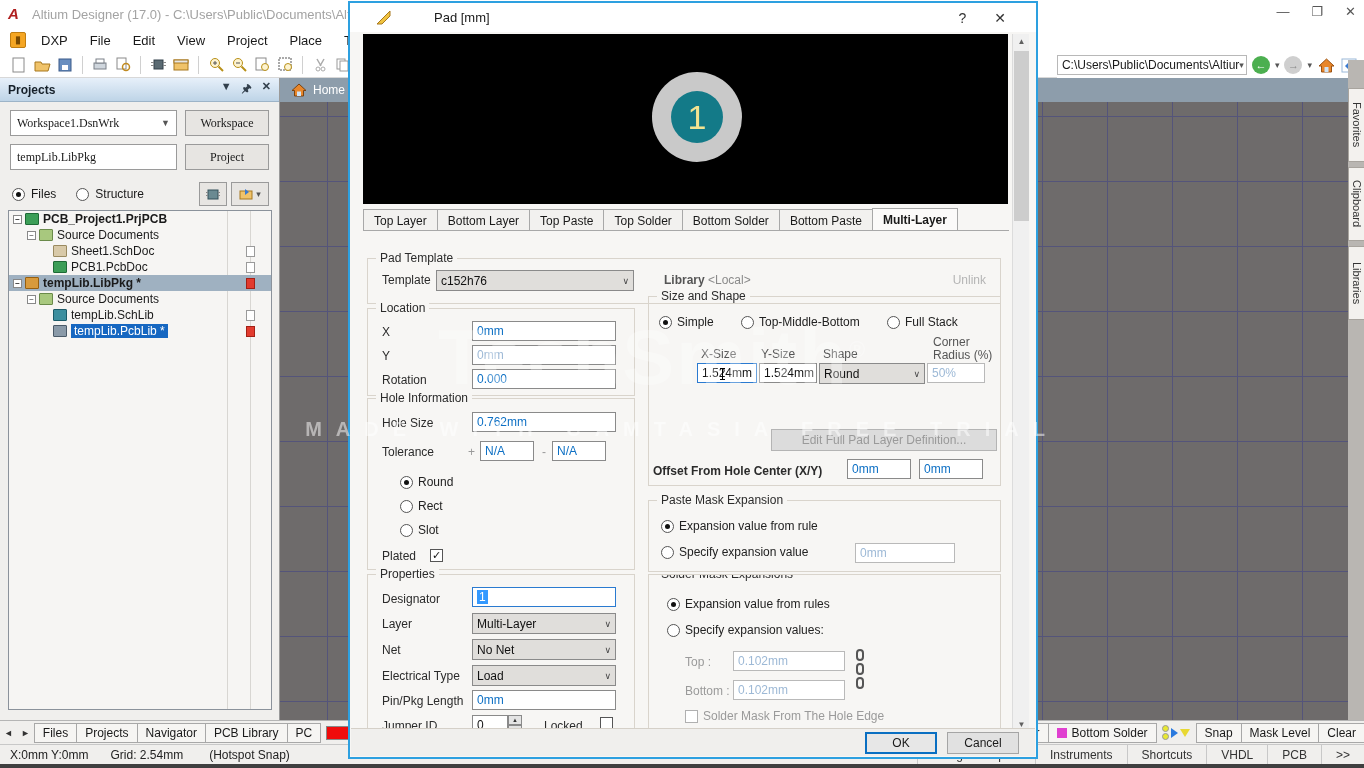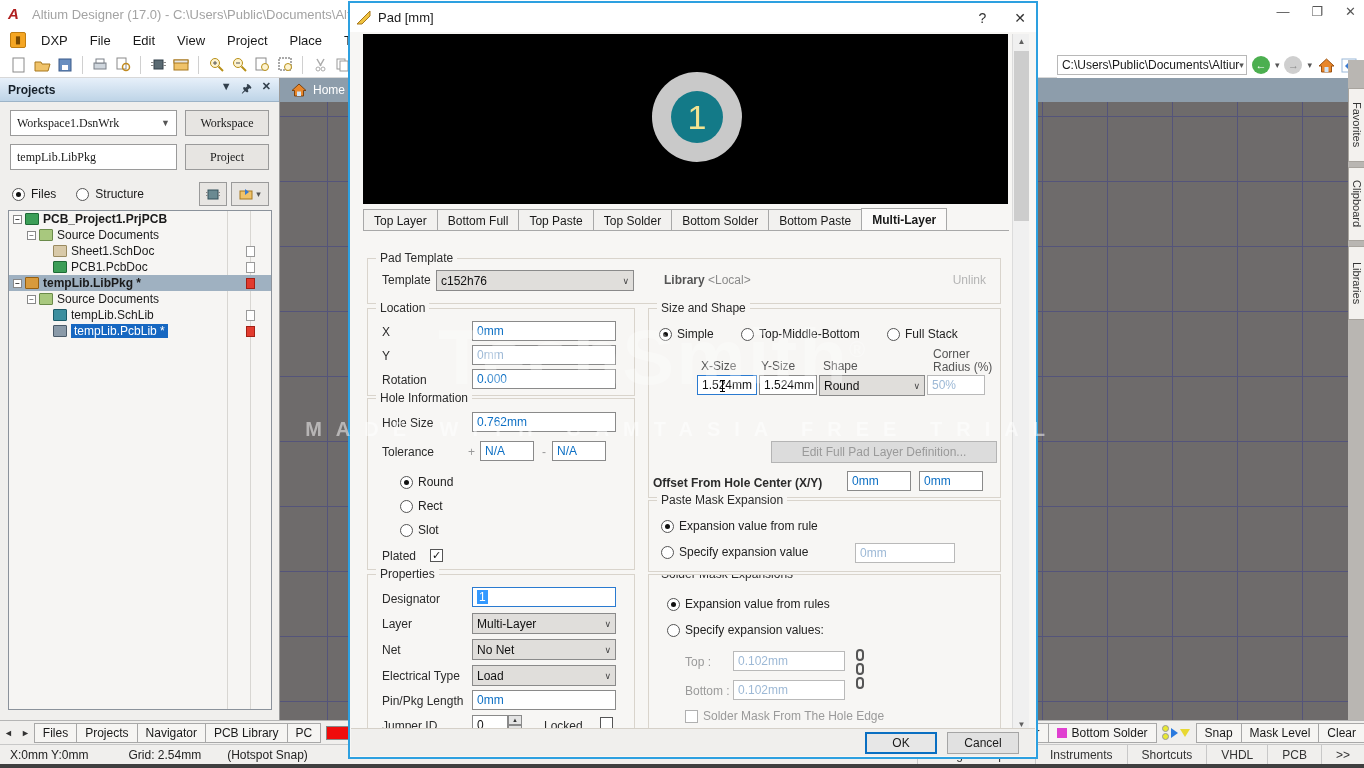--- a/index.html
+++ b/index.html
@@ -54,21 +54,21 @@
   
   #doctab-bar { left:280px; top:78px; width:1068px; height:24px; background:#8d9dab; display:flex; align-items:center; padding-left:10px; color:#fff; }
   #workspace { left:280px; top:102px; width:1068px; height:618px; background:#6e6b6b;
     background-image:linear-gradient(#54547a 1px, transparent 1px), linear-gradient(90deg,#54547a 1px, transparent 1px);
     background-size:65px 65px; background-position:-18px 14px; }
   #right-strip { right:0; top:60px; width:16px; height:660px; background:#b9b6b2; }
   .vtab { position:absolute; right:0; width:16px; background:#f3f1ee; border:1px solid #a8a49e; border-right:none; writing-mode:vertical-rl; font-size:11px; color:#333; display:flex; align-items:center; justify-content:center; padding:6px 0; }
 
   
   #dialog { left:349px; top:2px; width:688px; height:756px; background:#f7f6f4; border:1px solid #2da0e0; box-shadow:0 0 0 1px #2da0e0; z-index:10; }
-  #dlg-title { height:29px; background:#fff; display:flex; align-items:center; padding:0 4px; font-size:13px; }
+  #dlg-title { height:29px; background:#fff; display:flex; align-items:center; padding:0 24px; font-size:13px;gap:36px; }
   .dlg-caps { margin-left:auto; display:flex; gap:28px; font-size:14px; color:#333; padding-right:6px; }
   #preview { position:absolute; left:13px; top:31px; width:645px; height:170px; background:#000; }
   #pad-outer { position:absolute; left:289px; top:38px; width:90px; height:90px; border-radius:50%; background:#c9c9c9; }
   #pad-hole { position:absolute; left:19px; top:19px; width:52px; height:52px; border-radius:50%; background:#137a88; color:#f2e391; font-size:34px; display:flex; align-items:center; justify-content:center; }
   #dlg-scroll { position:absolute; left:662px; top:31px; width:17px; height:699px; background:#f0f0f0; border-left:1px solid #dcdcdc; }
   .sc-arrow { position:absolute; left:0; width:17px; height:16px; color:#606060; font-size:8px; text-align:center; line-height:16px; }
   #sc-thumb { position:absolute; left:1px; top:17px; width:15px; height:170px; background:#cdcdcd; }
   
   #dlg-tabs { position:absolute; left:13px; top:206px; height:22px; display:flex; }
   .dtab { border:1px solid #a8a8a8; border-bottom:none; background:#f2f1ef; padding:0 10px; font-size:12px; display:flex; align-items:center; margin-right:-1px; color:#1a1a1a; }
@@ -402,21 +402,21 @@
     </div>
 
     <div id="dlg-scroll">
       <span class="sc-arrow" style="top:0">▲</span>
       <div id="sc-thumb"></div>
       <span class="sc-arrow" style="bottom:0">▼</span>
     </div>
 
     <div id="dlg-tabs">
       <span class="dtab">Top Layer</span>
-      <span class="dtab">Bottom Full</span>
+      <span class="dtab">Bottom Layer</span>
       <span class="dtab">Top Paste</span>
       <span class="dtab">Top Solder</span>
       <span class="dtab">Bottom Solder</span>
       <span class="dtab">Bottom Paste</span>
       <span class="dtab active">Multi-Layer</span>
     </div>
     <div id="tabline"></div>
 
     <div class="grp" style="left:17px;top:232px;width:634px;height:46px">
       <span class="grp-cap">Pad Template</span>
@@ -507,21 +507,21 @@
           <span>0</span>
         </div>
       <span class="spin" style="left:140px;top:140px;height:20px">
           <span>▲</span>
           <span>▼</span>
         </span>
       <span class="flabel" style="left:176px;top:144px">Locked</span>
       <span class="cb" style="position:absolute;left:232px;top:142px"></span>
     </div>
 
-    <div class="grp" style="left:298px;top:282px;width:353px;height:190px">
+    <div class="grp" style="left:298px;top:270px;width:353px;height:190px">
       <span class="grp-cap">Size and Shape</span>
       <span class="radlab" style="left:10px;top:18px">
           <span class="radio on"></span>
           <span>Simple</span>
         </span>
       <span class="radlab" style="left:92px;top:18px">
           <span class="radio"></span>
           <span>Top-Middle-Bottom</span>
         </span>
       <span class="radlab" style="left:238px;top:18px">
@@ -637,21 +637,21 @@
         <span class="funnel"></span>
       </span>
       <span class="btab">Snap</span>
       <span class="btab">Mask Level</span>
       <span class="btab">Clear</span>
     </div>
   </div>
 
   <div class="abs" id="statusbar">
     <span class="sl">X:0mm Y:0mm</span>
-    <span class="sl" style="margin-left:40px">Grid: 2.54mm</span>
+    <span class="sl" style="margin-left:22px">Grid: 2.54mm</span>
     <span class="sl" style="margin-left:26px">(Hotspot Snap)</span>
     <div id="st-right">
       <span class="st-item">Design Compiler</span>
       <span class="st-item">Instruments</span>
       <span class="st-item">Shortcuts</span>
       <span class="st-item">VHDL</span>
       <span class="st-item">PCB</span>
       <span class="st-item">&gt;&gt;</span>
     </div>
   </div>

